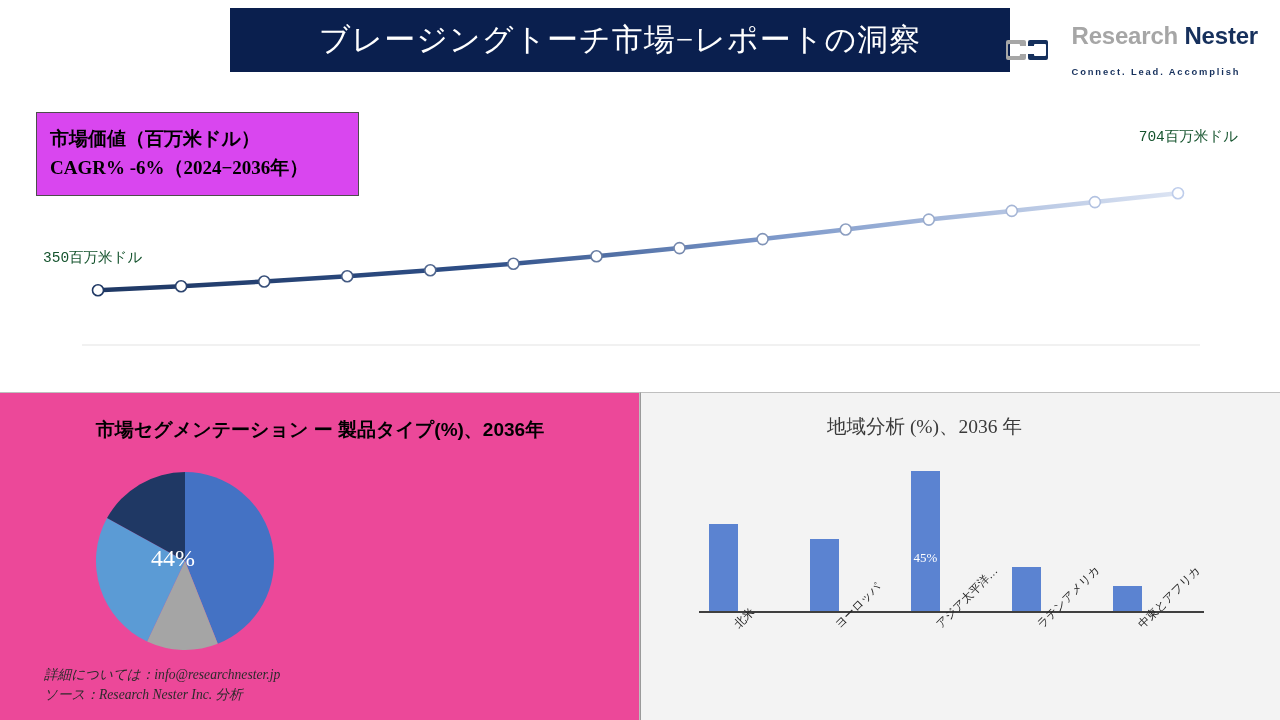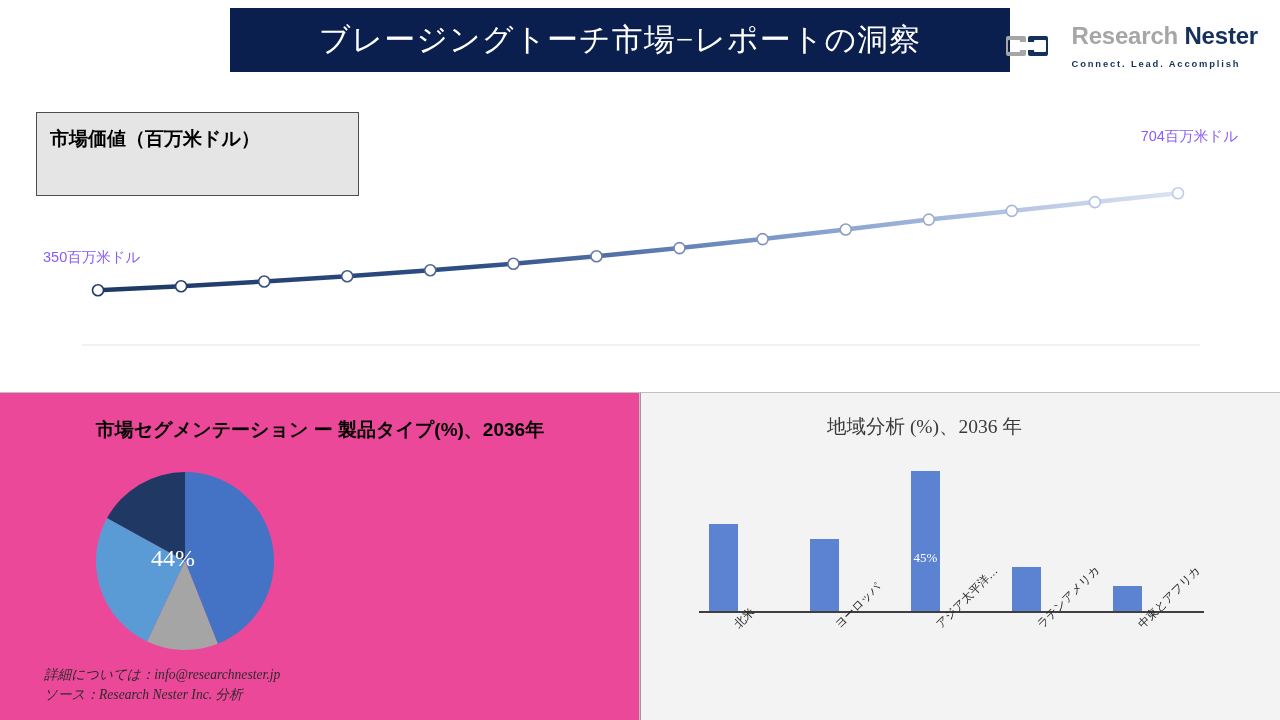--- a/index.html
+++ b/index.html
@@ -29,39 +29,39 @@
     position: absolute; right: 22px; top: 24px;
     display: flex; align-items: center; gap: 22px;
   }
   .logo-mark { width: 46px; height: 34px; flex: none; }
   .logo-text { display: flex; flex-direction: column; line-height: 1; }
   .logo-name { font-size: 24px; font-weight: bold; letter-spacing: -0.2px; white-space: nowrap; }
   .logo-name .g1 { color: #A6A6A6; }
   .logo-name .g2 { color: #16305C; }
   .logo-tag {
     color: #16305C; font-size: 9.4px; font-weight: bold;
-    letter-spacing: 1.85px; margin-top: 11px; white-space: nowrap;
+    letter-spacing: 1.85px; margin-top: 19px; white-space: nowrap;
   }
 
   
   .callout {
     position: absolute; left: 36px; top: 112px;
     width: 323px; height: 84px;
     border: 1.5px solid #4D4D4D;
-    background: #e5e5e5;
+    background: #d946ef;
     padding: 11px 0 0 13px;
     font-family: "Liberation Serif", serif;
   }
   .callout div { font-size: 19px; font-weight: bold; color: #000; line-height: 1.55; white-space: nowrap; }
 
   
   .linechart { position: absolute; left: 0; top: 96px; width: 1280px; height: 295px; }
   .lc-label {
-    position: absolute; font-family: Liberation Sans, sans-serif;
-    font-size: 14.5px; color: #8b5cf6; white-space: nowrap;
+    position: absolute; font-family: Liberation Mono, monospace;
+    font-size: 14.5px; color: #14532d; white-space: nowrap;
   }
   .lc-start-label { left: 43px; top: 152px; }
   .lc-end-label  { right: 42px; top: 31px; }
   .lc-svg { position: absolute; left: 0; top: 0; }
   .xaxis {
     position: absolute; left: 0; top: 347px; width: 1280px;
     display: flex;
   }
   .xaxis span {
     flex: 1 1 0; text-align: center;
@@ -136,20 +136,21 @@
       </svg>
     </span>
     <span class="logo-text">
       <span class="logo-name"><span class="g1">Research </span><span class="g2">Nester</span></span>
       <span class="logo-tag">Connect. Lead. Accomplish</span>
     </span>
   </div>
 
   <div class="callout">
     <div>市場価値（百万米ドル）</div>
+    <div>CAGR% -6%（2024−2036年）</div>
   </div>
 
   <div class="linechart">
     <div class="lc-label lc-start-label">350百万米ドル</div>
     <div class="lc-label lc-end-label">704百万米ドル</div>
 
     <svg class="lc-svg" width="1280" height="260" viewBox="0 0 1280 260">
       <defs>
         <linearGradient id="lgrad" x1="0" y1="0" x2="1" y2="0">
           <stop offset="0%" stop-color="#1F3864"></stop>

